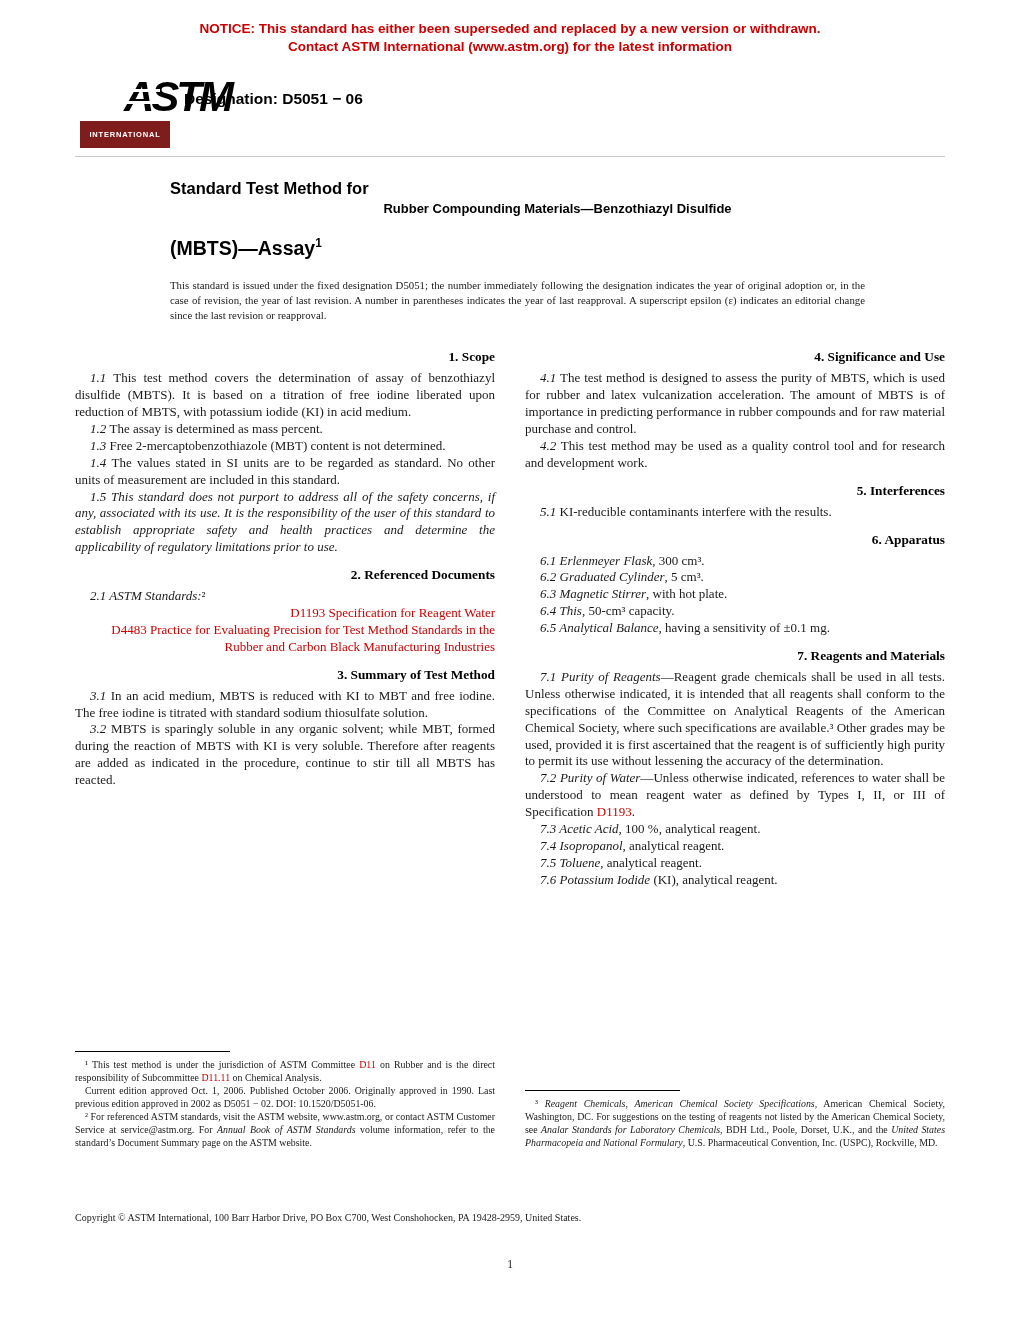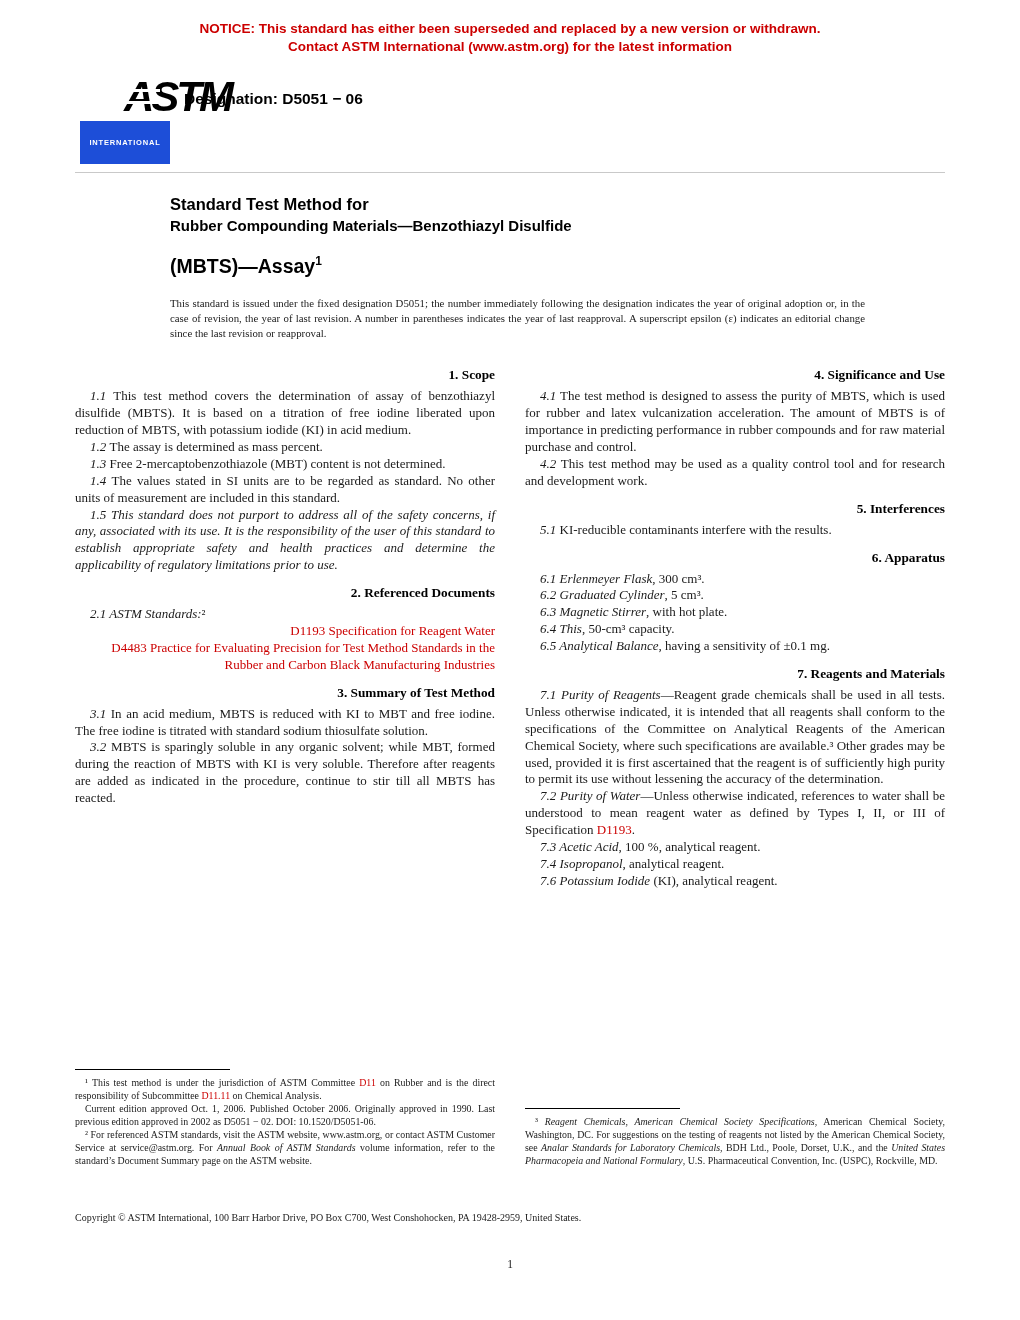--- a/index.html
+++ b/index.html
@@ -16,31 +16,31 @@
   }
   .header { display:flex; align-items:flex-start; margin:20px 75px 0 80px; }
   .logo { width:90px; flex:none; }
   .logo-astm {
     font-family:"Liberation Sans",sans-serif; font-weight:bold; font-style:italic;
     font-size:42px; letter-spacing:-3px; color:#000; position:relative; line-height:1;margin-left:44px;
   }
   .logo-astm::before { content:""; position:absolute; left:0; right:10px; top:13px; height:2.5px; background:#fff; }
   .logo-astm::after  { content:""; position:absolute; left:0; right:10px; top:25px; height:2.5px; background:#fff; }
   .logo-intl {
-    background:#1d4ed8; color:#fff; font-family:"Liberation Sans",sans-serif; font-weight:bold;
-    font-size:7.5px; letter-spacing:0.8px; text-align:center; padding:17px 0; margin-top:3px;
+    background:#7f1d1d; color:#fff; font-family:"Liberation Sans",sans-serif; font-weight:bold;
+    font-size:7.5px; letter-spacing:0.8px; text-align:center; padding:9px 0; margin-top:3px;
   }
   .designation {
     margin:14px 0 0 14px; font-family:"Liberation Sans",sans-serif;
     font-weight:bold; font-size:15.5px; color:#000;
   }
   .header-rule { margin:8px 75px 0; border-top:1px solid #c9c9c9; }
   .title-block { margin:22px 75px 0 170px; font-family:"Liberation Sans",sans-serif; font-weight:bold; color:#000; }
   .title-line1 { font-size:16.5px; }
-  .title-line2 { font-size:15px; margin-top:3px; }
+  .title-line2 { font-size:13px; margin-top:3px;text-align:center; }
   .title-line3 { font-size:19.5px; margin-top:20px; }
   .title-line3 sup { font-size:12px; }
   .preamble { margin:18px 0 0 170px; width:695px; font-size:10.8px; line-height:1.4; text-align:justify; }
   .columns { display:flex; gap:30px; margin:26px 75px 0; min-height:800px; align-items:stretch; }
   .column { width:420px; flex:none; display:flex; flex-direction:column; }
   .sec-head { font-weight:bold; font-size:13.3px; margin:11px 0 5px; color:#000;text-align:right; }
   .sections > .sec-head:first-child { margin-top:0; }
   .para { font-size:13px; line-height:1.3; text-align:justify; text-indent:15px; }
   .para.ref { text-indent:-16px; padding-left:44px; text-align:right; }
   .it { font-style:italic; }
@@ -119,20 +119,21 @@
           <p class="para"><span class="it">6.1 </span><span class="it">Erlenmeyer Flask</span><span>, 300 cm³.</span></p>
           <p class="para"><span class="it">6.2 </span><span class="it">Graduated Cylinder</span><span>, 5 cm³.</span></p>
           <p class="para"><span class="it">6.3 </span><span class="it">Magnetic Stirrer</span><span>, with hot plate.</span></p>
           <p class="para"><span class="it">6.4 </span><span class="it">This</span><span>, 50-cm³ capacity.</span></p>
           <p class="para"><span class="it">6.5 </span><span class="it">Analytical Balance</span><span>, having a sensitivity of ±0.1 mg.</span></p>
           <div class="sec-head">7. Reagents and Materials</div>
           <p class="para"><span class="it">7.1 </span><span class="it">Purity of Reagents</span><span>—Reagent grade chemicals shall be used in all tests. Unless otherwise indicated, it is intended that all reagents shall conform to the specifications of the Committee on Analytical Reagents of the American Chemical Society, where such specifications are available.³ Other grades may be used, provided it is first ascertained that the reagent is of sufficiently high purity to permit its use without lessening the accuracy of the determination.</span></p>
           <p class="para"><span class="it">7.2 </span><span class="it">Purity of Water</span><span>—Unless otherwise indicated, references to water shall be understood to mean reagent water as defined by Types I, II, or III of Specification </span><span class="doclink">D1193</span><span>.</span></p>
           <p class="para"><span class="it">7.3 </span><span class="it">Acetic Acid</span><span>, 100 %, analytical reagent.</span></p>
           <p class="para"><span class="it">7.4 </span><span class="it">Isopropanol</span><span>, analytical reagent.</span></p>
+          <p class="para"><span class="it">7.5 </span><span class="it">Toluene</span><span>, analytical reagent.</span></p>
           <p class="para"><span class="it">7.6 </span><span class="it">Potassium Iodide</span><span> (KI), analytical reagent.</span></p>
         </div>
       <div class="footnote-block">
         <div class="fn-rule"></div>
         <div>
             <p class="footnote"><span>³ </span><span class="it">Reagent Chemicals, American Chemical Society Specifications</span><span>, American Chemical Society, Washington, DC. For suggestions on the testing of reagents not listed by the American Chemical Society, see </span><span class="it">Analar Standards for Laboratory Chemicals</span><span>, BDH Ltd., Poole, Dorset, U.K., and the </span><span class="it">United States Pharmacopeia and National Formulary</span><span>, U.S. Pharmaceutical Convention, Inc. (USPC), Rockville, MD.</span></p>
           </div>
       </div>
     </div>
   </div>

